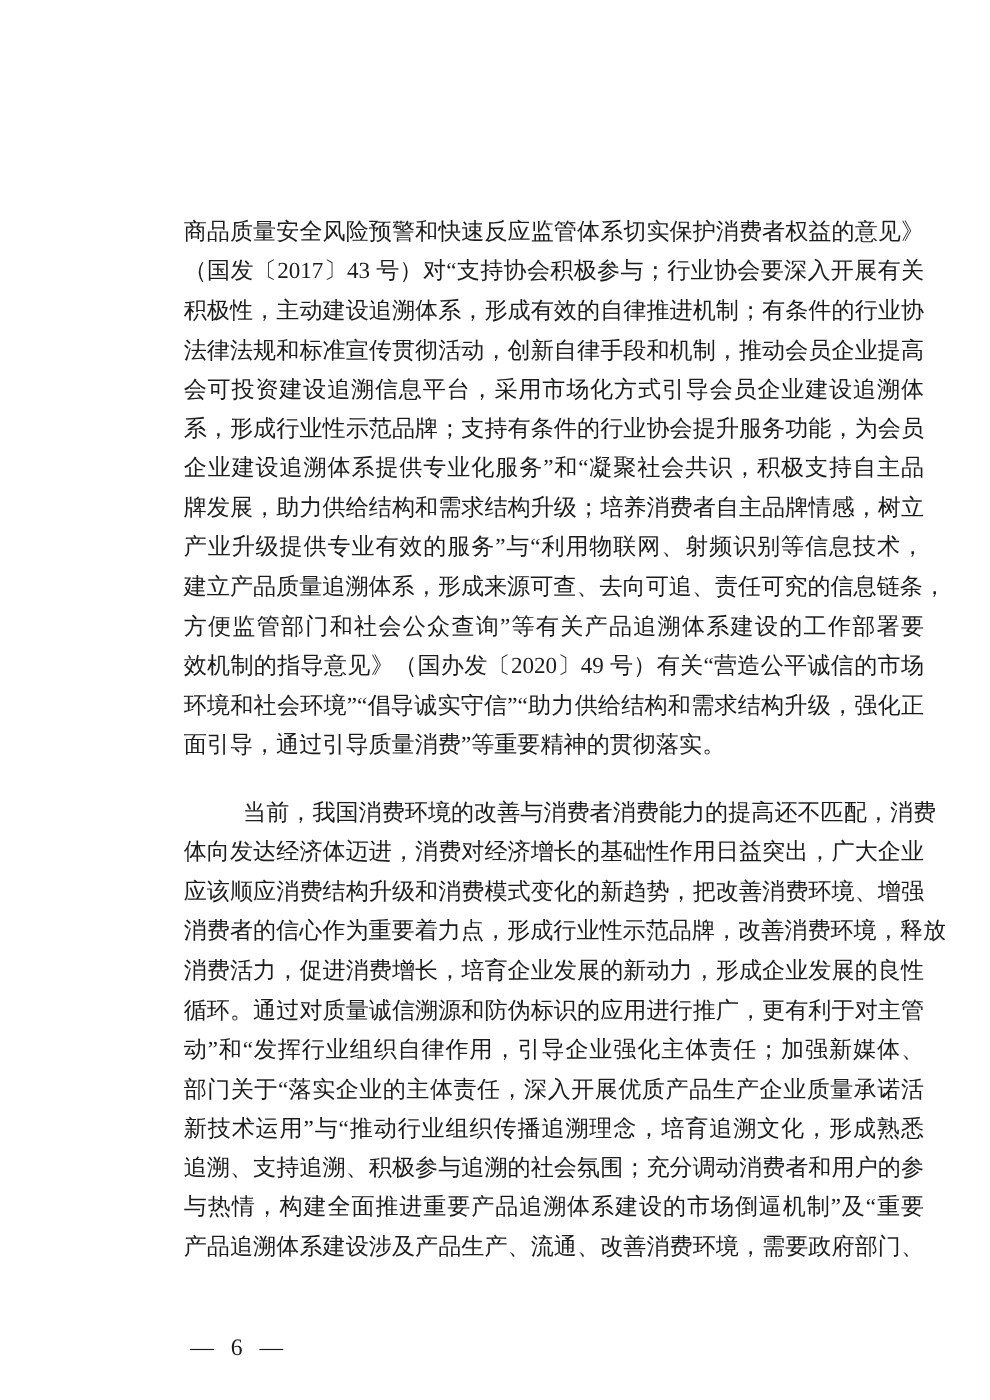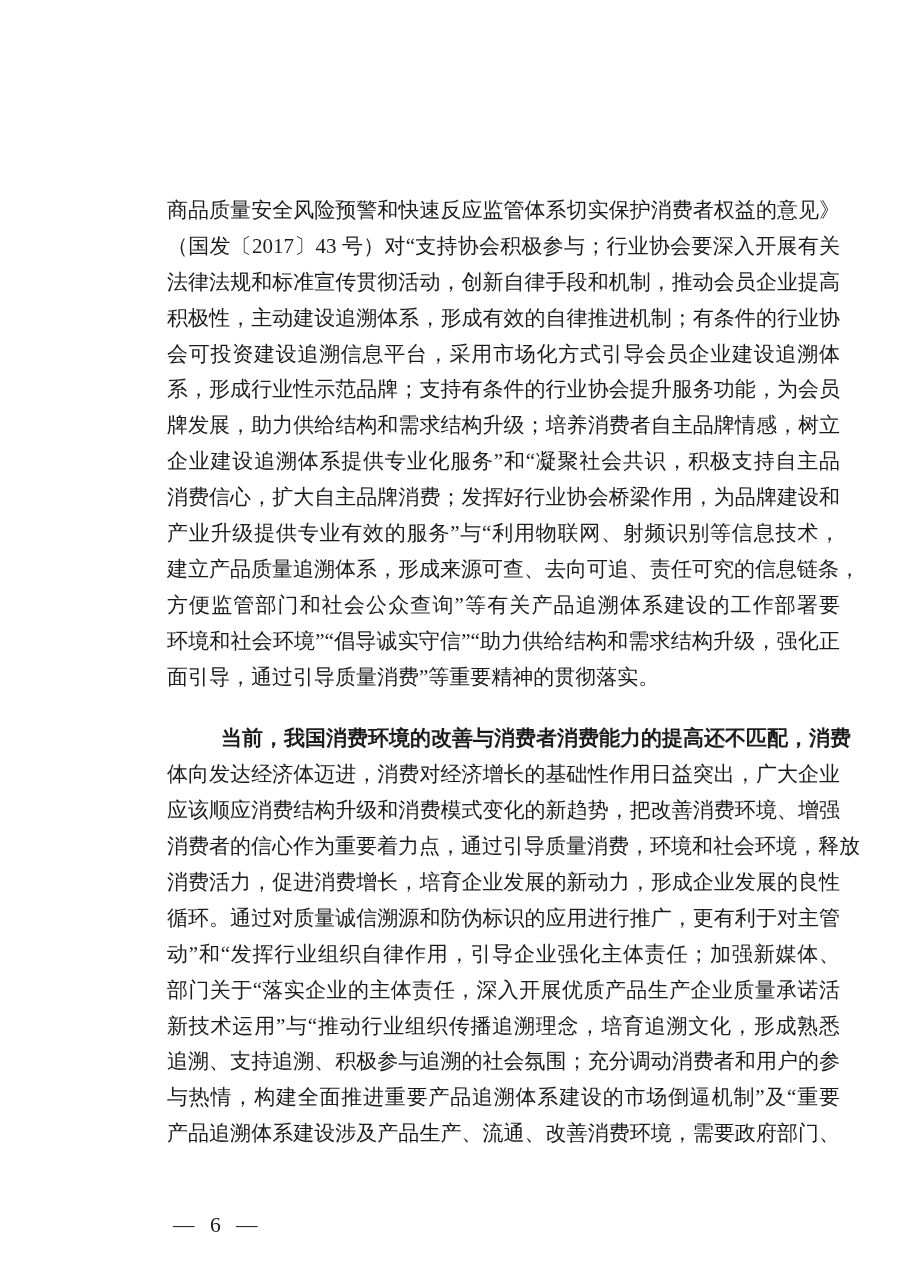--- a/index.html
+++ b/index.html
@@ -34,21 +34,20 @@
     white-space: nowrap;
     overflow: visible;
   }
   
   .para-continuation .line:last-child {
     text-align-last: left;
   }
   
   .para-second .line:first-child {
     text-indent: 54px;
-    font-weight: bold;
   }
   .page-footer {
     position: absolute;
     left: 134px;
     top: 1168px;
     height: 36px;
     line-height: 36px;
     font-size: 21.5px;
     color: #1c1c1c;
     letter-spacing: 5px;
@@ -59,40 +58,40 @@
 <body>
 
 <div class="page">
 
   <div class="text-block">
 
     <div class="para-continuation">
 
     <div class="line">商品质量安全风险预警和快速反应监管体系切实保护消费者权益的意见》</div>
         <div class="line">（国发〔2017〕43 号）对“支持协会积极参与；行业协会要深入开展有关</div>
+        <div class="line">积极性，主动建设追溯体系，形成有效的自律推进机制；有条件的行业协</div>
         <div class="line">法律法规和标准宣传贯彻活动，创新自律手段和机制，推动会员企业提高</div>
-        <div class="line">积极性，主动建设追溯体系，形成有效的自律推进机制；有条件的行业协</div>
         <div class="line">会可投资建设追溯信息平台，采用市场化方式引导会员企业建设追溯体</div>
         <div class="line">系，形成行业性示范品牌；支持有条件的行业协会提升服务功能，为会员</div>
+        <div class="line">企业建设追溯体系提供专业化服务”和“凝聚社会共识，积极支持自主品</div>
         <div class="line">牌发展，助力供给结构和需求结构升级；培养消费者自主品牌情感，树立</div>
-        <div class="line">企业建设追溯体系提供专业化服务”和“凝聚社会共识，积极支持自主品</div>
-        <div class="line">消费信心，扩大自主品牌消费；发挥好行业协会桥梁作用，为品牌建设和</div>
         <div class="line">产业升级提供专业有效的服务”与“利用物联网、射频识别等信息技术，</div>
         <div class="line">建立产品质量追溯体系，形成来源可查、去向可追、责任可究的信息链条，</div>
         <div class="line">方便监管部门和社会公众查询”等有关产品追溯体系建设的工作部署要</div>
+        <div class="line">效机制的指导意见》（国办发〔2020〕49 号）有关“营造公平诚信的市场</div>
         <div class="line">环境和社会环境”“倡导诚实守信”“助力供给结构和需求结构升级，强化正</div>
         <div class="line">面引导，通过引导质量消费”等重要精神的贯彻落实。</div>
       </div>
 
     <div class="para-second">
 
     <div class="line">当前，我国消费环境的改善与消费者消费能力的提高还不匹配，消费</div>
         <div class="line">体向发达经济体迈进，消费对经济增长的基础性作用日益突出，广大企业</div>
         <div class="line">应该顺应消费结构升级和消费模式变化的新趋势，把改善消费环境、增强</div>
-        <div class="line">消费者的信心作为重要着力点，通过引导质量消费，环境和社会环境，释放</div>
+        <div class="line">消费者的信心作为重要着力点，形成行业性示范品牌，改善消费环境，释放</div>
         <div class="line">消费活力，促进消费增长，培育企业发展的新动力，形成企业发展的良性</div>
         <div class="line">循环。通过对质量诚信溯源和防伪标识的应用进行推广，更有利于对主管</div>
         <div class="line">动”和“发挥行业组织自律作用，引导企业强化主体责任；加强新媒体、</div>
         <div class="line">部门关于“落实企业的主体责任，深入开展优质产品生产企业质量承诺活</div>
         <div class="line">新技术运用”与“推动行业组织传播追溯理念，培育追溯文化，形成熟悉</div>
         <div class="line">追溯、支持追溯、积极参与追溯的社会氛围；充分调动消费者和用户的参</div>
         <div class="line">与热情，构建全面推进重要产品追溯体系建设的市场倒逼机制”及“重要</div>
         <div class="line">产品追溯体系建设涉及产品生产、流通、改善消费环境，需要政府部门、</div>
       </div>
 

